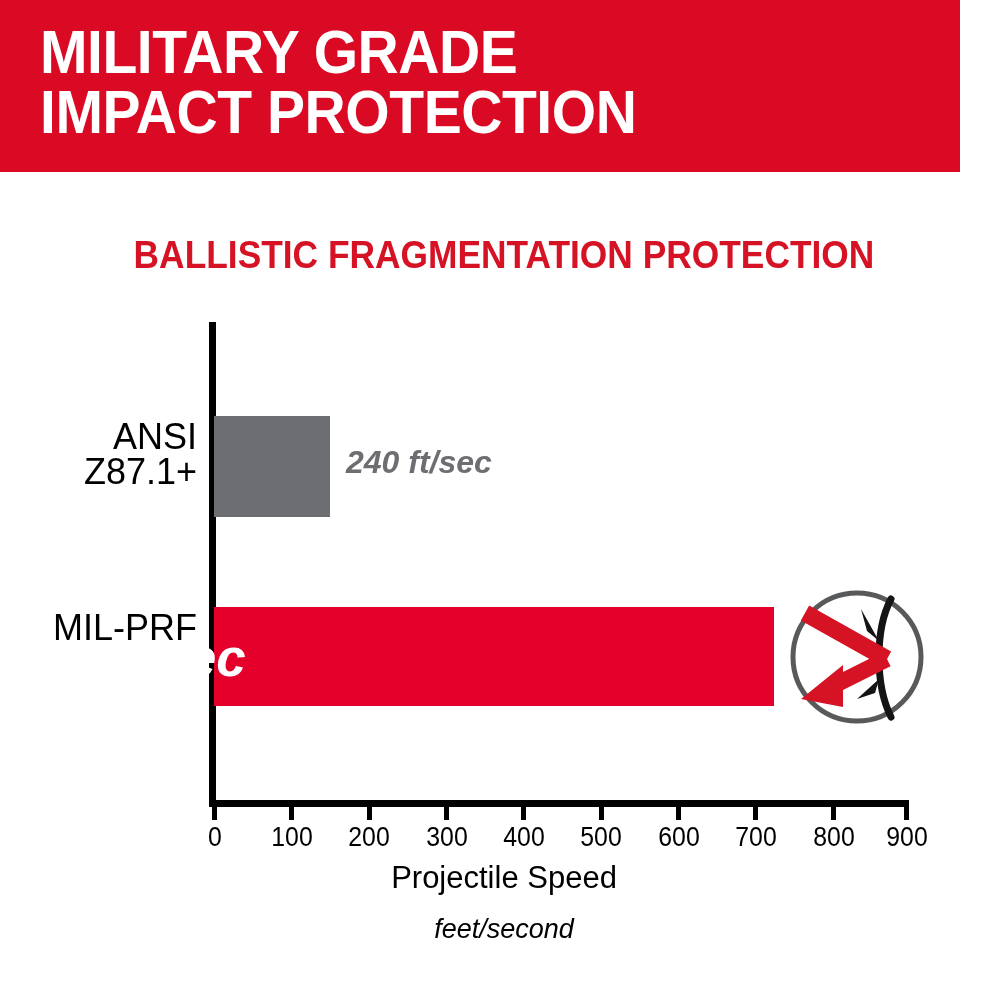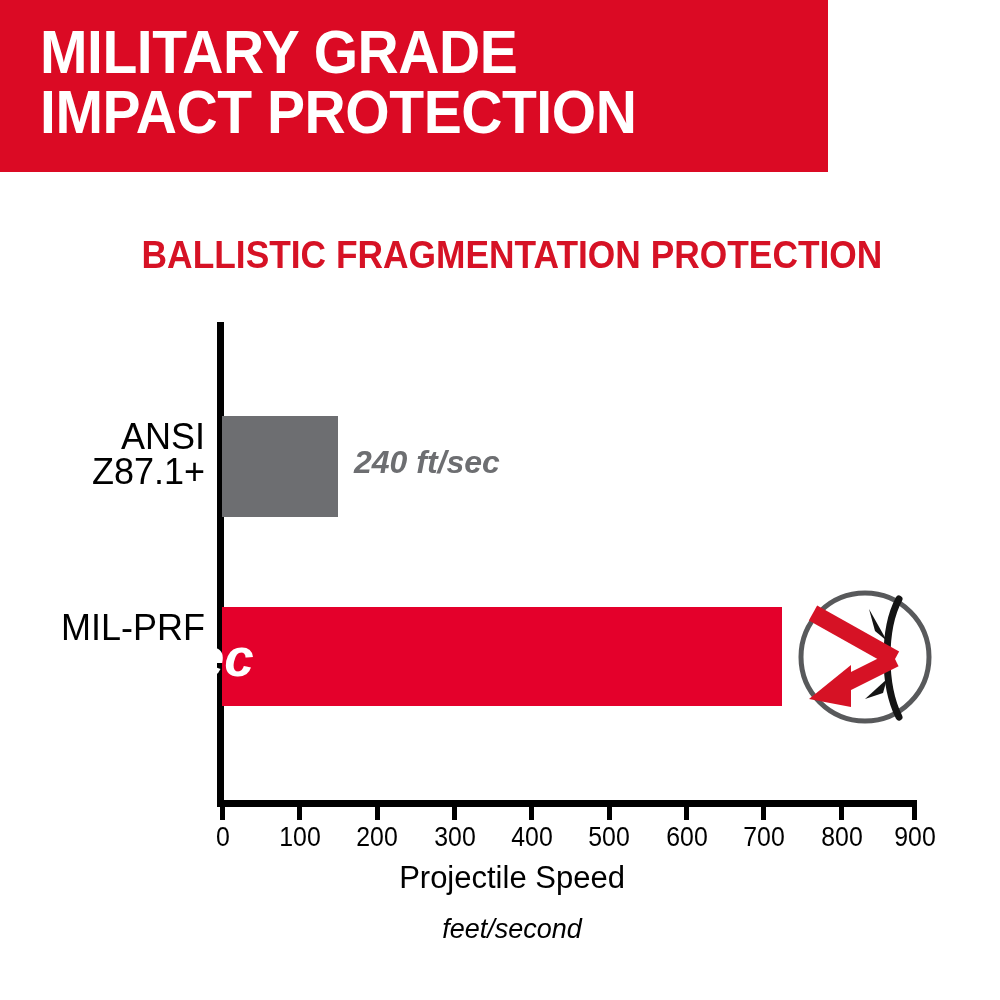--- a/index.html
+++ b/index.html
@@ -12,21 +12,21 @@
     height: 1000px;
     font-family: "Liberation Sans", sans-serif;
     overflow: hidden;
     position: relative;
   }
 
   
   #header-banner {
     position: absolute;
     left: 0; top: 0;
-    width: 828px;
+    width: 960px;
     height: 172px;
     background: #DB0A24;
   }
   #header-banner .headline {
     position: absolute;
     left: 40px;
     top: 22px;
     color: #ffffff;
     font-family: "Liberation Sans Narrow", "Liberation Sans", sans-serif;
     font-weight: bold;
@@ -34,21 +34,21 @@
     line-height: 60px;
     letter-spacing: -0.5px;
     transform: scaleX(0.92);
     transform-origin: left top;
     white-space: nowrap;
   }
 
   
   #chart-panel {
     position: absolute;
-    left: 12px; top: 172px;
+    left: 4px; top: 172px;
     width: 968px;
     height: 828px;
     background: #ffffff;
   }
   #chart-title {
     position: absolute;
     left: 0; top: 62px;
     width: 1000px;
     text-align: center;
     color: #D61225;

